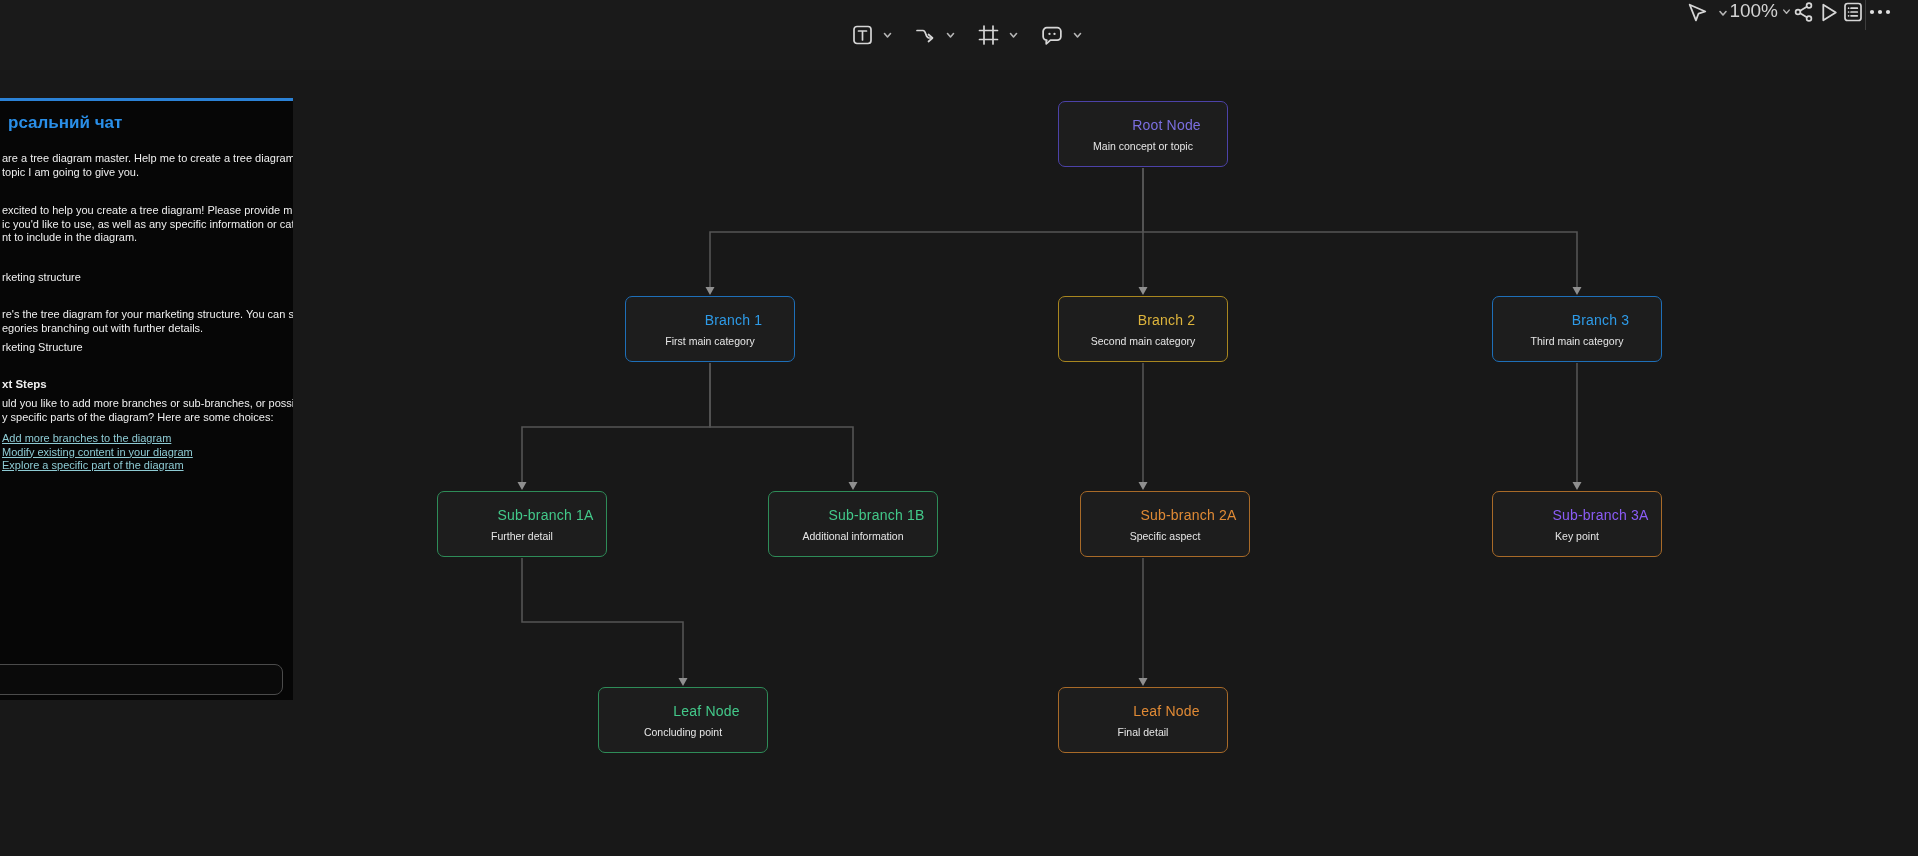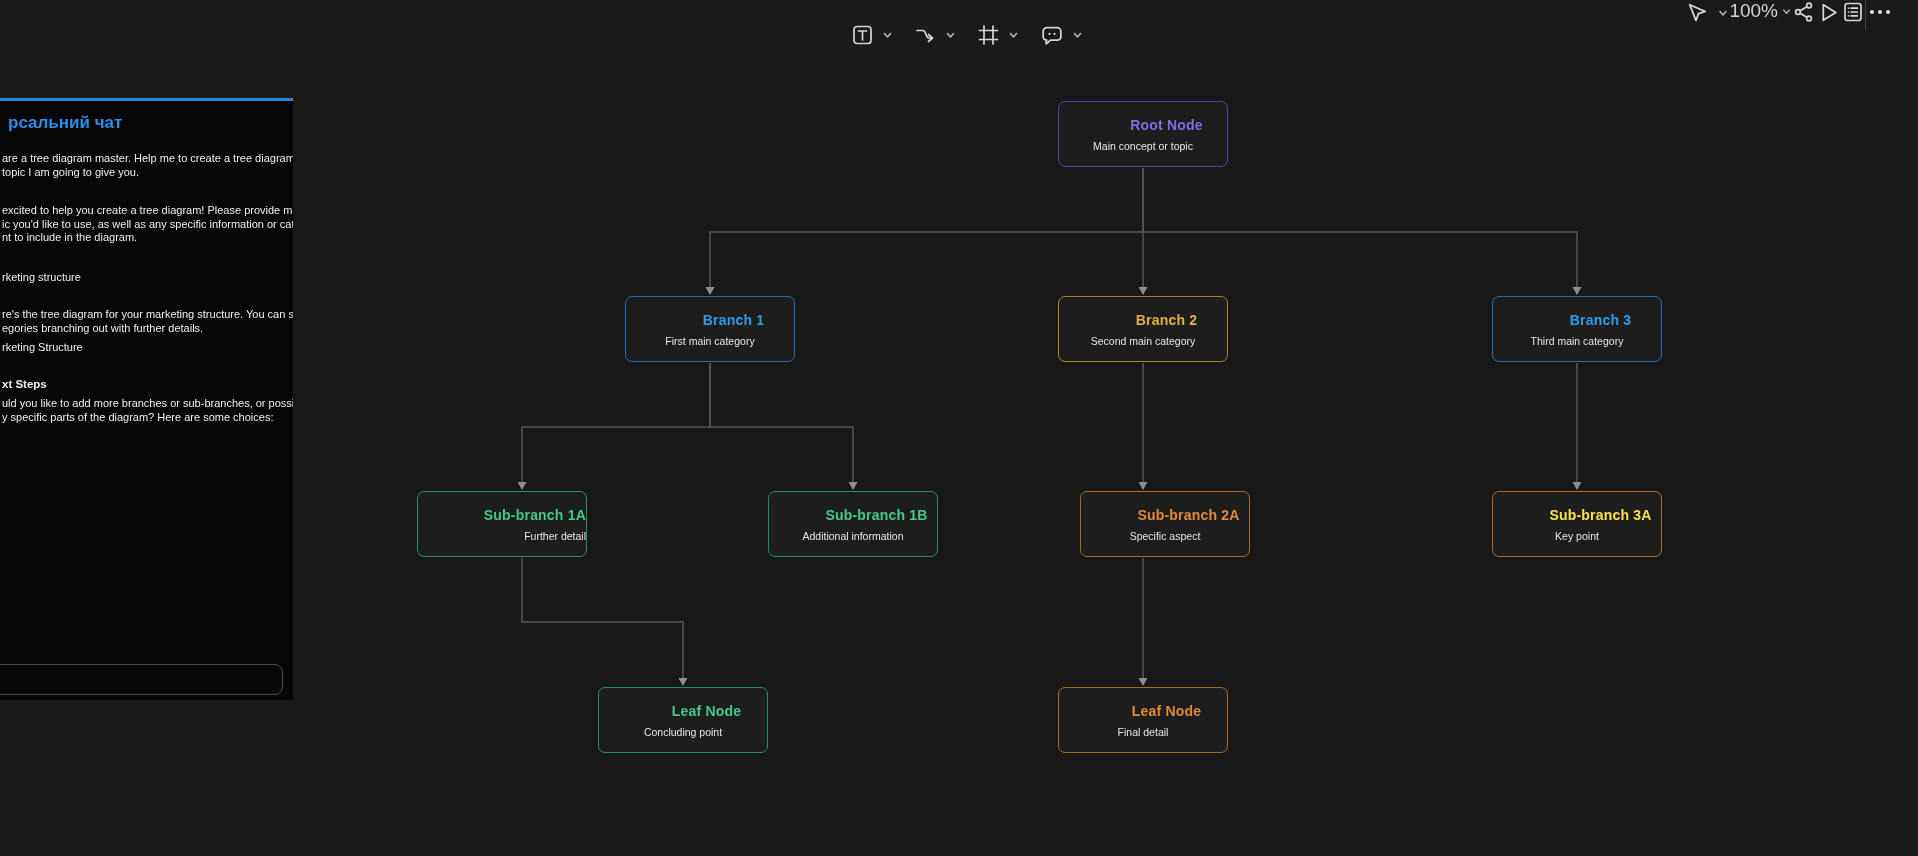--- a/index.html
+++ b/index.html
@@ -20,21 +20,21 @@
   .chev { stroke:#b5b5b5; stroke-width:1.6; fill:none; stroke-linecap:round; stroke-linejoin:round; }
   .zoom-label { color:#d2d2d2; font-size:19px; display:flex; align-items:center; gap:3px; cursor:pointer; }
   .tb-divider { width:1px; height:30px; background:#3c3c3c; }
 
   
   .canvas { position:absolute; inset:0; background:#181818; z-index:10; }
   #edge-layer { position:absolute; left:0; top:0; }
   .node { position:absolute; width:170px; height:66px; background:#1d1d1d;
           border:1px solid; border-radius:7px; display:flex; flex-direction:column;
           align-items:center; justify-content:center; gap:7px; cursor:pointer; }
-  .node-title { font-size:14px; font-weight:bold; letter-spacing:.2px;padding-left:47px; }
+  .node-title { font-size:14px; font-weight:normal; letter-spacing:.2px;padding-left:47px; }
   .node-sub { font-size:10.5px; color:#e6e6e6; }
 
   
   .chat-panel { position:absolute; left:0; top:98px; width:293px; height:602px;
                 background:#060606; border-top:3px solid #2b82d6; z-index:20; overflow:hidden; }
   .chat-header { margin:12px 0 0 8px; color:#2a8fe8; font-size:17px; font-weight:bold; white-space:nowrap; }
   .chat-body { margin-left:2px; }
   .blk { color:#efefef; font-size:11px; line-height:13.5px; }
   .blk div { white-space:nowrap; }
   .chat-body > .blk:nth-child(1){ margin-top:19px; }
@@ -84,34 +84,34 @@
         <div class="node-sub">First main category</div>
       </div>
       <div class="node" style="left: 1058px; top: 296px; border-color: rgb(168, 134, 31);">
         <div class="node-title" style="color: rgb(221, 180, 60);">Branch 2</div>
         <div class="node-sub">Second main category</div>
       </div>
       <div class="node" style="left: 1492px; top: 296px; border-color: rgb(30, 111, 184);">
         <div class="node-title" style="color: rgb(46, 155, 232);">Branch 3</div>
         <div class="node-sub">Third main category</div>
       </div>
-      <div class="node" style="left: 417px; top: 491px; border-color: rgb(46, 140, 88); align-items: flex-end;">
+      <div class="node" style="left: 437px; top: 491px; border-color: rgb(46, 140, 88);">
         <div class="node-title" style="color: rgb(67, 201, 138);">Sub-branch 1A</div>
         <div class="node-sub">Further detail</div>
       </div>
       <div class="node" style="left: 768px; top: 491px; border-color: rgb(46, 140, 88);">
         <div class="node-title" style="color: rgb(67, 201, 138);">Sub-branch 1B</div>
         <div class="node-sub">Additional information</div>
       </div>
       <div class="node" style="left: 1080px; top: 491px; border-color: rgb(168, 106, 40);">
         <div class="node-title" style="color: rgb(224, 138, 53);">Sub-branch 2A</div>
         <div class="node-sub">Specific aspect</div>
       </div>
       <div class="node" style="left: 1492px; top: 491px; border-color: rgb(168, 106, 40);">
-        <div class="node-title" style="color: #fde047;">Sub-branch 3A</div>
+        <div class="node-title" style="color: #8b5cf6;">Sub-branch 3A</div>
         <div class="node-sub">Key point</div>
       </div>
       <div class="node" style="left: 598px; top: 687px; border-color: rgb(46, 140, 88);">
         <div class="node-title" style="color: rgb(67, 201, 138);">Leaf Node</div>
         <div class="node-sub">Concluding point</div>
       </div>
       <div class="node" style="left: 1058px; top: 687px; border-color: rgb(168, 106, 40);">
         <div class="node-title" style="color: rgb(224, 138, 53);">Leaf Node</div>
         <div class="node-sub">Final detail</div>
       </div>
@@ -228,14 +228,19 @@
         <div>rketing Structure</div>
       </div>
       <div class="blk">
         <div>xt  Steps</div>
       </div>
       <div class="blk">
         <div>uld you like to add more branches or sub-branches, or possibly refine</div>
         <div>y specific parts of the diagram? Here are some choices:</div>
       </div>
     </div>
+  <div class="chat-links" id="chat-links">
+      <div class="chat-link">Add more branches to the diagram</div>
+      <div class="chat-link">Modify existing content in your diagram</div>
+      <div class="chat-link">Explore a specific part of the diagram</div>
+    </div>
   <div class="chat-input"></div>
 </aside>
 
 </body></html>

